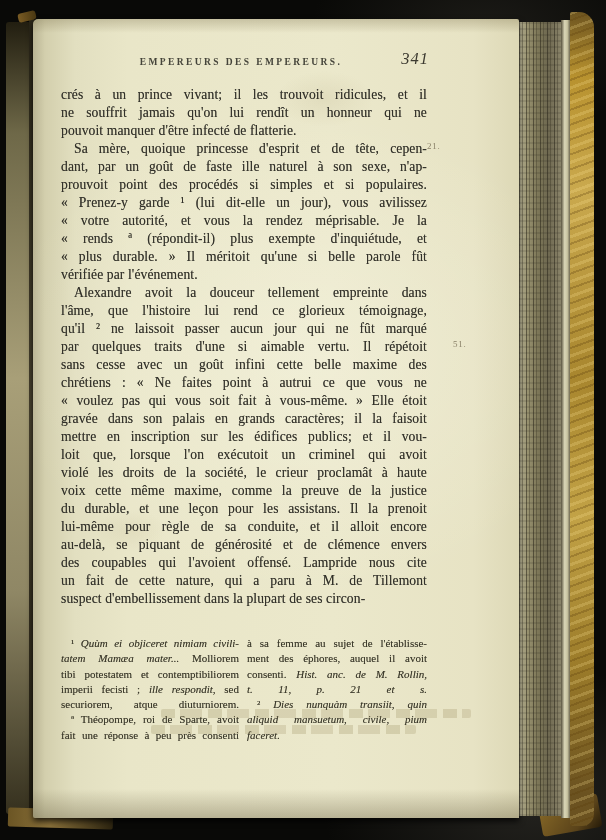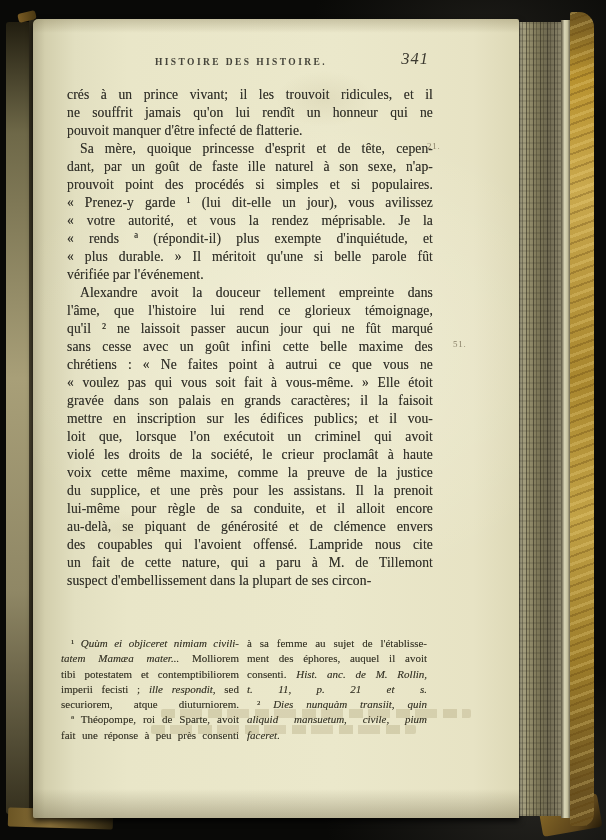--- a/index.html
+++ b/index.html
@@ -67,21 +67,20 @@
     font-size:9.5px;font-weight:bold;letter-spacing:2.4px;color:#45443a;
   }
   .page-number{
     position:absolute;left:352px;top:30px;width:60px;text-align:center;
     font-size:16.5px;color:#3c3a30;letter-spacing:1px;font-style:italic;
   }
   .body-text{
     position:absolute;left:28px;top:67px;width:366px;
     font-size:13.6px;line-height:18px;color:#32312a;letter-spacing:0.1px;
     text-shadow:0 0 0.4px rgba(50,48,38,0.55);
-    margin-left:6px;
   }
   .bline{height:18px;overflow:hidden;text-align:justify;text-align-last:justify;}
   .bline.end{text-align-last:auto;}
   .bline.indent{text-indent:13px;}
   .margin-note{
     position:absolute;font-size:9px;color:#8a8168;letter-spacing:0.8px;
   }
   .mn1{left:394px;top:122px;}
   .mn2{left:392px;top:320px;padding-left:28px;}
   .footnotes{
@@ -106,47 +105,48 @@
 <body>
 
 <div class="stage">
   <div class="cover-strip-left"></div>
   <div class="crease"></div>
   <div class="thread"></div>
   <div class="corner-bl"></div>
   <div class="corner-br"></div>
 
   <div class="page">
-    <div class="running-head">HISTOIRE DES HISTOIRE.</div>
+    <div class="running-head">EMPEREURS DES EMPEREURS.</div>
     <div class="page-number">341</div>
 
     <div class="body-text">
         <div class="bline">crés à un prince vivant; il les trouvoit ridicules, et il</div>
         <div class="bline">ne souffrit jamais qu'on lui rendît un honneur qui ne</div>
         <div class="bline end">pouvoit manquer d'être infecté de flatterie.</div>
         <div class="bline indent">Sa mère, quoique princesse d'esprit et de tête, cepen-</div>
         <div class="bline">dant, par un goût de faste ille naturel à son sexe, n'ap-</div>
         <div class="bline">prouvoit point des procédés si simples et si populaires.</div>
         <div class="bline">« Prenez-y garde ¹ (lui dit-elle un jour), vous avilissez</div>
         <div class="bline">« votre autorité, et vous la rendez méprisable. Je la</div>
         <div class="bline">« rends ª (répondit-il) plus exempte d'inquiétude, et</div>
         <div class="bline">« plus durable. » Il méritoit qu'une si belle parole fût</div>
         <div class="bline end">vérifiée par l'événement.</div>
         <div class="bline indent">Alexandre avoit la douceur tellement empreinte dans</div>
         <div class="bline">l'âme, que l'histoire lui rend ce glorieux témoignage,</div>
         <div class="bline">qu'il ² ne laissoit passer aucun jour qui ne fût marqué</div>
+        <div class="bline">par quelques traits d'une si aimable vertu. Il répétoit</div>
         <div class="bline">sans cesse avec un goût infini cette belle maxime des</div>
         <div class="bline">chrétiens : « Ne faites point à autrui ce que vous ne</div>
         <div class="bline">« voulez pas qui vous soit fait à vous-même. » Elle étoit</div>
         <div class="bline">gravée dans son palais en grands caractères; il la faisoit</div>
         <div class="bline">mettre en inscription sur les édifices publics; et il vou-</div>
         <div class="bline">loit que, lorsque l'on exécutoit un criminel qui avoit</div>
         <div class="bline">violé les droits de la société, le crieur proclamât à haute</div>
         <div class="bline">voix cette même maxime, comme la preuve de la justice</div>
-        <div class="bline">du supplice, et une près pour les assistans. Il la prenoit</div>
+        <div class="bline">du durable, et une leçon pour les assistans. Il la prenoit</div>
         <div class="bline">lui-même pour règle de sa conduite, et il alloit encore</div>
         <div class="bline">au-delà, se piquant de générosité et de clémence envers</div>
         <div class="bline">des coupables qui l'avoient offensé. Lampride nous cite</div>
         <div class="bline">un fait de cette nature, qui a paru à M. de Tillemont</div>
         <div class="bline end">suspect d'embellissement dans la plupart de ses circon-</div>
       </div>
 
     <div class="margin-note mn1">21.</div>
     <div class="margin-note mn2">51.</div>
 

